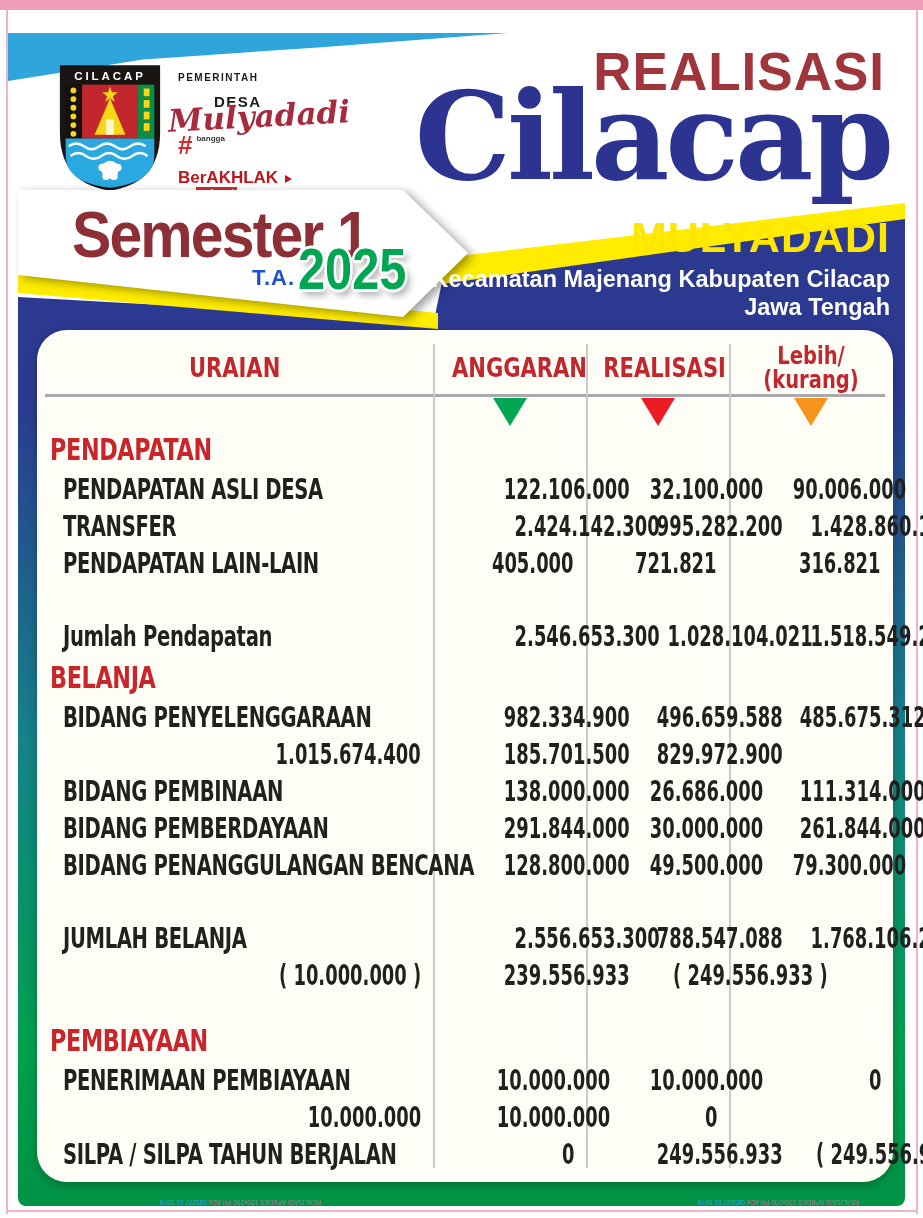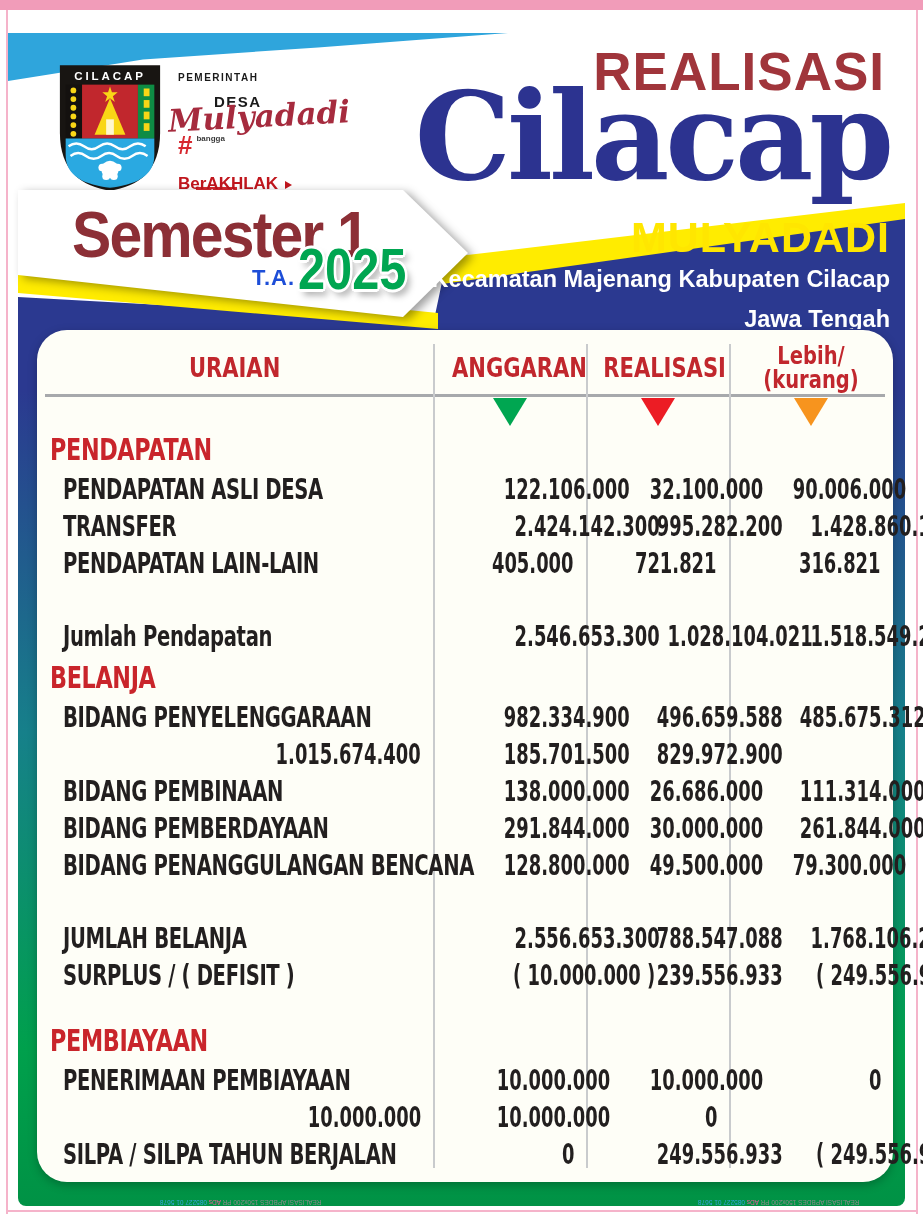--- a/index.html
+++ b/index.html
@@ -21,21 +21,21 @@
   .org1{position:absolute;left:178px;top:72px;font-size:10px;font-weight:700;color:#1A1A1A;letter-spacing:1.5px;}
   .org2{position:absolute;left:214px;top:93px;font-size:15px;font-weight:700;color:#1A1A1A;letter-spacing:1.5px;}
   .script-name{position:absolute;left:168px;top:98px;font-family:"DejaVu Serif",serif;
     font-style:italic;font-weight:700;font-size:31px;color:#A62B3E;transform:rotate(-3deg);}
   .hashtag{position:absolute;left:178px;top:134px;display:flex;gap:4px;align-items:flex-start;}
   .hash-sym{font-size:26px;font-weight:700;color:#D7282F;line-height:.9;}
   .hash-words{display:flex;flex-direction:column;font-size:8px;font-weight:700;line-height:1.15;gap:44px;}
   .hw0{color:#3b3b3b;}
   .hw1{color:#fff;background:#D7282F;padding:0 3px;}
   .hw2{color:#D7282F;}
-  .berakhlak{position:absolute;left:178px;top:168px;font-size:17px;font-weight:700;color:#C0161D;margin-top:6px;}
+  .berakhlak{position:absolute;left:178px;top:168px;font-size:17px;font-weight:700;color:#C0161D;}
   .berakhlak .arrow{display:inline-block;width:0;height:0;border-left:7px solid #C0161D;
     border-top:4px solid transparent;border-bottom:4px solid transparent;margin-left:2px;}
   .tagline{position:absolute;left:178px;top:190px;}
   .tagline div{height:2px;background:#C4C4C4;margin-bottom:3px;}
   .tg1{width:98px;} .tg2{width:78px;}
 
   .title-top{position:absolute;left:480px;top:41px;width:405px;text-align:right;
     font-size:53px;font-weight:700;color:#A0353B;letter-spacing:1px;}
   .title-main{position:absolute;left:340px;top:76px;width:550px;text-align:right;line-height:1;
     font-family:"DejaVu Serif",serif;font-size:121px;font-weight:700;color:#2C3390;letter-spacing:-4px;}
@@ -179,21 +179,21 @@
       <div class="arrow"></div>
     </div>
 
   <div class="semester">Semester 1</div>
   <div class="ta">T.A.</div>
   <div class="year">2025</div>
 
   <div class="village-block">
     <div class="village">MULYADADI</div>
     <div class="addr">Kecamatan Majenang Kabupaten Cilacap</div>
-    <div class="addr" style="margin-top:12px">Jawa Tengah</div>
+    <div class="addr" style="margin-top:0">Jawa Tengah</div>
   </div>
 
   <div class="backdrop"></div>
 
   <div class="card">
     <div class="t-header">
         <div class="th"><span class="cnd">URAIAN</span></div>
         <div class="th"><span class="cnd">ANGGARAN</span></div>
         <div class="th"><span class="cnd">REALISASI</span></div>
         <div class="th multi">
@@ -267,21 +267,20 @@
           <div class="cell num"><span class="cnd">79.300.000</span></div>
         </div>
         <div class="spacer"></div>
         <div class="row item">
           <div class="cell label"><span class="cnd">JUMLAH BELANJA</span></div>
           <div class="cell num"><span class="cnd">2.556.653.300</span></div>
           <div class="cell num"><span class="cnd">788.547.088</span></div>
           <div class="cell num"><span class="cnd">1.768.106.212</span></div>
         </div>
         <div class="row item">
-          <div class="cell label"><span class="cnd">SURPLUS / ( DEFISIT )</span></div>
           <div class="cell num"><span class="cnd">( 10.000.000 )</span></div>
           <div class="cell num"><span class="cnd">239.556.933</span></div>
           <div class="cell num"><span class="cnd">( 249.556.933 )</span></div>
         </div>
         <div class="spacer-sm"></div>
         <div class="row section">
           <div class="cell label"><span class="cnd">PEMBIAYAAN</span></div>
         </div>
         <div class="row item">
           <div class="cell label"><span class="cnd">PENERIMAAN PEMBIAYAAN</span></div>

